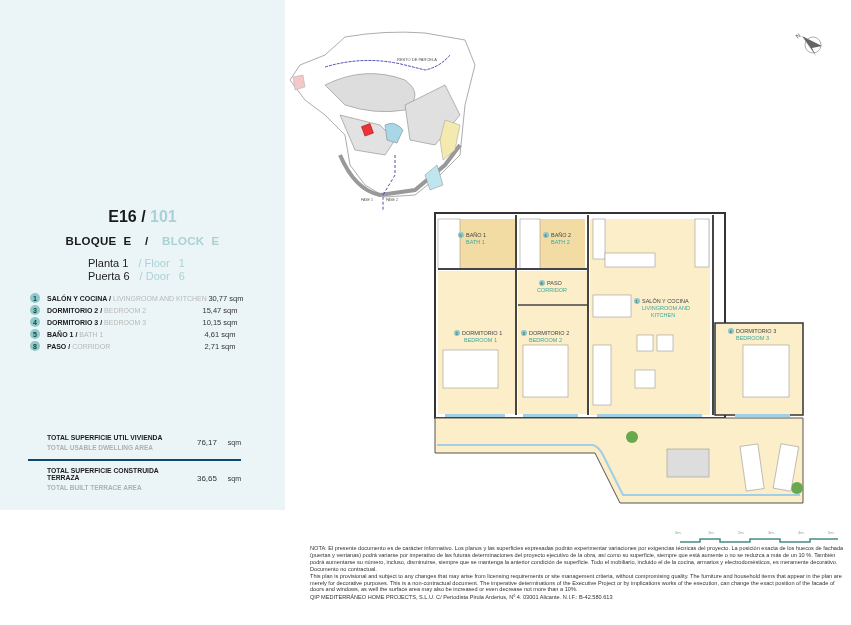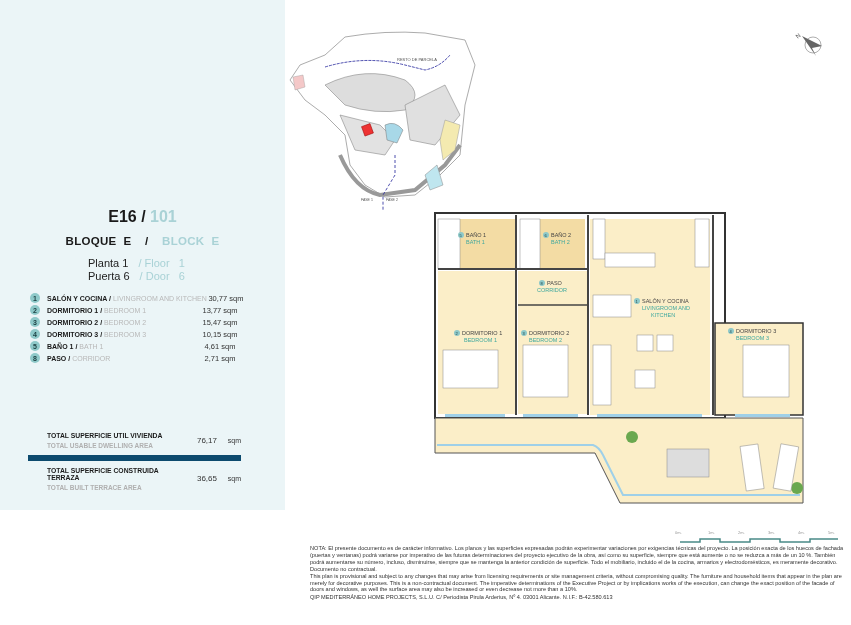--- a/index.html
+++ b/index.html
@@ -15,21 +15,21 @@
   .floor-line .en { color: #a9d2d6; margin-left: 10px; }
 
   .rooms { position: absolute; top: 292px; left: 30px; width: 215px; }
   .room-row { display: flex; align-items: center; height: 12px; font-size: 7px; }
   .badge { width: 10px; height: 10px; border-radius: 50%; background: #8ec9c9; color: #1a3f40; font-size: 7px; font-weight: bold; display: flex; align-items: center; justify-content: center; margin-right: 7px; flex-shrink: 0; }
   .rn-es { font-weight: bold; color: #1a1a1a; white-space: nowrap; }
   .rn-en { color: #b8b8b8; margin-left: 2px; white-space: nowrap; flex: 1; }
   .rv { width: 50px; text-align: center; color: #333; font-size: 7.5px; white-space: nowrap; }
 
   .totals { position: absolute; top: 426px; left: 28px; width: 213px; }
-  .total-row { display: flex; align-items: center; height: 35px; border-bottom: 6px solid #0c4a6e; padding-left: 19px; }
+  .total-row { display: flex; align-items: center; height: 35px; border-bottom: 2px solid #0c4a6e; padding-left: 19px; }
   .total-row:last-child { border-bottom: none; }
   .tl { flex: 1; }
   .tl-es { font-size: 6.8px; font-weight: bold; color: #1a1a1a; }
   .tl-en { font-size: 6.5px; color: #b0b0b0; font-weight: bold; margin-top: 3px; }
   .tv { font-size: 8px; color: #333; width: 26px; text-align: right; }
   .tu { font-size: 7px; color: #333; width: 24px; text-align: right; }
 
   .site-plan { position: absolute; left: 0px; top: 25px; width: 230px; height: 185px; }
   .compass { position: absolute; left: 505px; top: 28px; width: 38px; height: 30px; }
   .floorplan { position: absolute; left: 140px; top: 205px; width: 400px; height: 300px; }
@@ -58,26 +58,20 @@
     <div class="floor-line" style="top:270px">
       <span>Puerta 6</span><span class="en" style="white-space:pre">/ Door   6</span>
     </div>
 
     <div class="rooms">
       <div class="room-row">
           <span class="badge">1</span>
           <span class="rn-es">SALÓN Y COCINA /</span>
           <span class="rn-en">LIVINGROOM AND KITCHEN</span>
           <span class="rv">30,77 sqm</span>
-        </div>
-      <div class="room-row">
-          <span class="badge">2</span>
-          <span class="rn-es">DORMITORIO 1 /</span>
-          <span class="rn-en">BEDROOM 1</span>
-          <span class="rv">13,77 sqm</span>
         </div>
       <div class="room-row">
           <span class="badge">3</span>
           <span class="rn-es">DORMITORIO 2 /</span>
           <span class="rn-en">BEDROOM 2</span>
           <span class="rv">15,47 sqm</span>
         </div>
       <div class="room-row">
           <span class="badge">4</span>
           <span class="rn-es">DORMITORIO 3 /</span>

